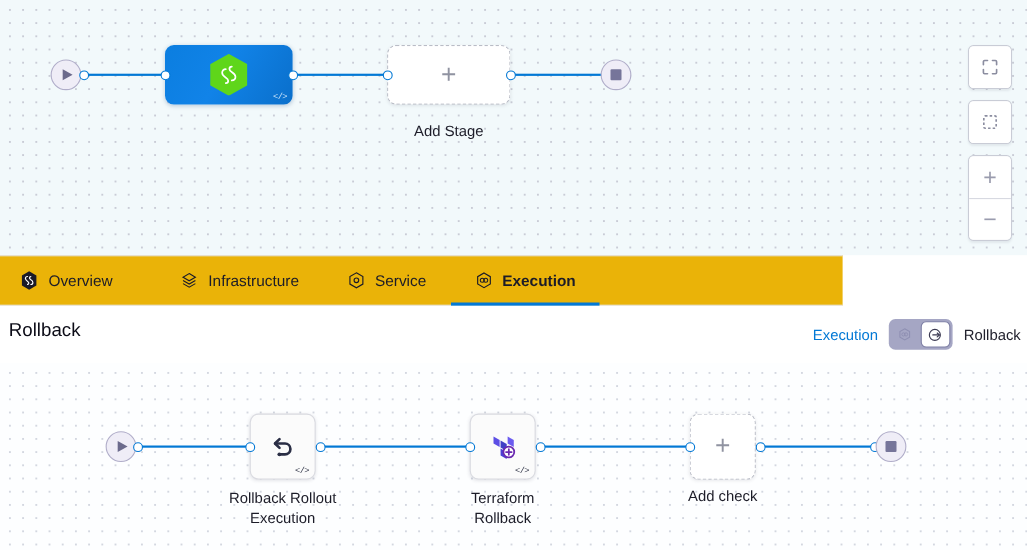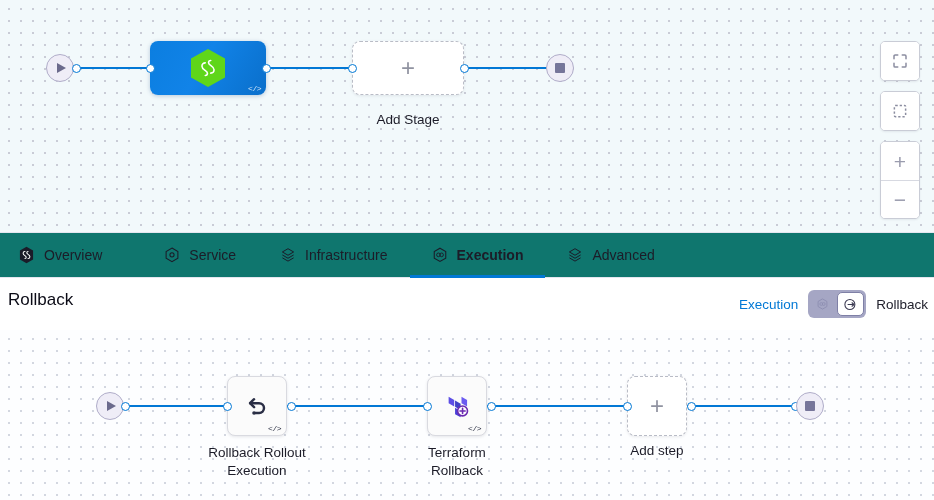--- a/index.html
+++ b/index.html
@@ -162,22 +162,22 @@
     color: #9a9cae;
     font-size: 21px;
     line-height: 1;
     font-weight: 300;
   }
 
   
   .tabbar {
     position: absolute;
     left: 0; top: 232px;
-    width: 934px; height: 46px;
-    background: #0f766e;
+    width: 766px; height: 46px;
+    background: #eab308;
     border-top: 1px solid #e4e6ef;
     border-bottom: 1px solid #e4e6ef;
     display: flex;
     align-items: stretch;
     box-sizing: border-box;
   }
   .tab {
     display: flex;
     align-items: center;
     gap: 9px;
@@ -334,59 +334,49 @@
           <path d="M9.8 7.8c-1.6 0-2.7 1.2-2.7 2.7 0 1.7 1.3 2.6 2.6 3.4 1.1.8 1.9 1.4 1.9 2.4 0 1-.7 1.8-1.8 1.8" fill="none" stroke="#ffffff" stroke-width="1.5" stroke-linecap="round"></path>
           <path d="M14.2 18.2c1.6 0 2.7-1.2 2.7-2.7 0-1.7-1.3-2.6-2.6-3.4-1.1-.8-1.9-1.4-1.9-2.4 0-1 .7-1.8 1.8-1.8" fill="none" stroke="#ffffff" stroke-width="1.5" stroke-linecap="round"></path>
         </svg>
       </span>
       <span class="tlabel">Overview</span>
     </div>
 
     <div class="tab">
       <span>
         <svg width="16" height="17" viewBox="0 0 24 26" aria-hidden="true">
-          <path d="M12 1.6l9 5.2v10.4l-9 5.2-9-5.2V6.8l9-5.2z" fill="none" stroke="#1b1b28" stroke-width="1.6"></path>
-          <circle cx="12" cy="12" r="3.2" fill="none" stroke="#1b1b28" stroke-width="1.6"></circle>
+          <path d="M12 2.6l8.6 5-8.6 5-8.6-5 8.6-5z" fill="none" stroke="#1b1b28" stroke-width="1.5"></path>
+          <path d="M3.4 12.2l8.6 5 8.6-5" fill="none" stroke="#1b1b28" stroke-width="1.5"></path>
+          <path d="M3.4 16.6l8.6 5 8.6-5" fill="none" stroke="#1b1b28" stroke-width="1.5"></path>
         </svg>
       </span>
-      <span class="tlabel">Service</span>
+      <span class="tlabel">Infrastructure</span>
     </div>
 
     <div class="tab">
       <span>
         <svg width="16" height="17" viewBox="0 0 24 26" aria-hidden="true">
-          <path d="M12 2.6l8.6 5-8.6 5-8.6-5 8.6-5z" fill="none" stroke="#1b1b28" stroke-width="1.5"></path>
-          <path d="M3.4 12.2l8.6 5 8.6-5" fill="none" stroke="#1b1b28" stroke-width="1.5"></path>
-          <path d="M3.4 16.6l8.6 5 8.6-5" fill="none" stroke="#1b1b28" stroke-width="1.5"></path>
+          <path d="M12 1.6l9 5.2v10.4l-9 5.2-9-5.2V6.8l9-5.2z" fill="none" stroke="#1b1b28" stroke-width="1.6"></path>
+          <circle cx="12" cy="12" r="3.2" fill="none" stroke="#1b1b28" stroke-width="1.6"></circle>
         </svg>
       </span>
-      <span class="tlabel">Infrastructure</span>
+      <span class="tlabel">Service</span>
     </div>
 
     <div class="tab active">
       <span>
         <svg width="16" height="17" viewBox="0 0 24 26" aria-hidden="true">
           <path d="M12 1.8l8.8 5.1v10.2L12 22.2 3.2 17.1V6.9L12 1.8z" fill="none" stroke="#1b1b28" stroke-width="1.6"></path>
           <circle cx="9.6" cy="12" r="2.8" fill="none" stroke="#1b1b28" stroke-width="1.4"></circle>
           <circle cx="14.4" cy="12" r="2.8" fill="none" stroke="#1b1b28" stroke-width="1.4"></circle>
         </svg>
       </span>
       <span class="tlabel">Execution</span>
     </div>
 
-    <div class="tab">
-      <span>
-        <svg width="16" height="17" viewBox="0 0 24 26" aria-hidden="true">
-          <path d="M12 2.6l8.6 5-8.6 5-8.6-5 8.6-5z" fill="none" stroke="#1b1b28" stroke-width="1.5"></path>
-          <path d="M3.4 12.2l8.6 5 8.6-5" fill="none" stroke="#1b1b28" stroke-width="1.5"></path>
-          <path d="M3.4 16.6l8.6 5 8.6-5" fill="none" stroke="#1b1b28" stroke-width="1.5"></path>
-        </svg>
-      </span>
-      <span class="tlabel">Advanced</span>
-    </div>
   </div>
 
   <div class="rollback-header">
     <div class="rollback-title">Rollback</div>
 
     <div class="mode-switch">
       <span class="mode-left-label">Execution</span>
 
       <div class="toggle-pill">
         <div class="toggle-half">
@@ -450,21 +440,21 @@
     <div class="port" style="left:422.5px; top:71.5px;"></div>
     <div class="port" style="left:486.5px; top:71.5px;"></div>
     <div class="node-label" style="left:397px; top:114px; width:120px;">Terraform
 Rollback</div>
 
     <div class="stage-node node-dashed" style="left:627px; top:46px; width:60px; height:60px;">
       <span class="plus-glyph">+</span>
     </div>
     <div class="port" style="left:622.5px; top:71.5px;"></div>
     <div class="port" style="left:686.5px; top:71.5px;"></div>
-    <div class="node-label" style="left:597px; top:112px; width:120px;">Add step</div>
+    <div class="node-label" style="left:597px; top:112px; width:120px;">Add check</div>
 
     <div class="port" style="left:790.5px; top:71.5px;"></div>
     <div class="terminal" style="left:796px; top:62px;">
       <div class="stop-sq"></div>
     </div>
   </div>
 
 </div>
 
 </body></html>

